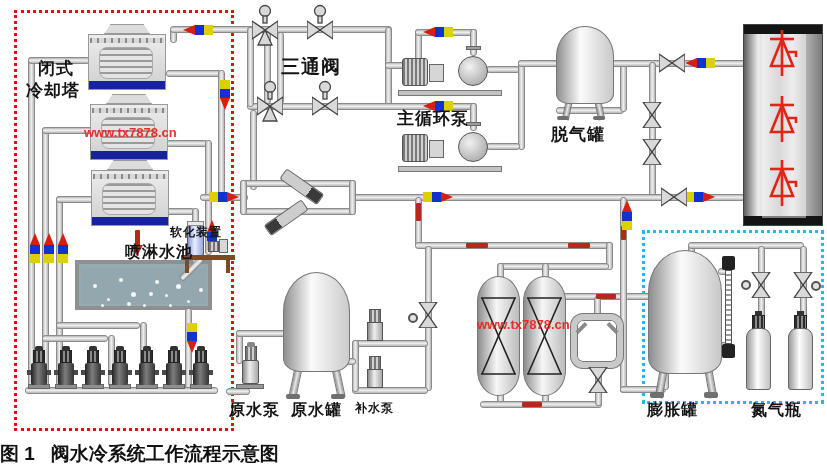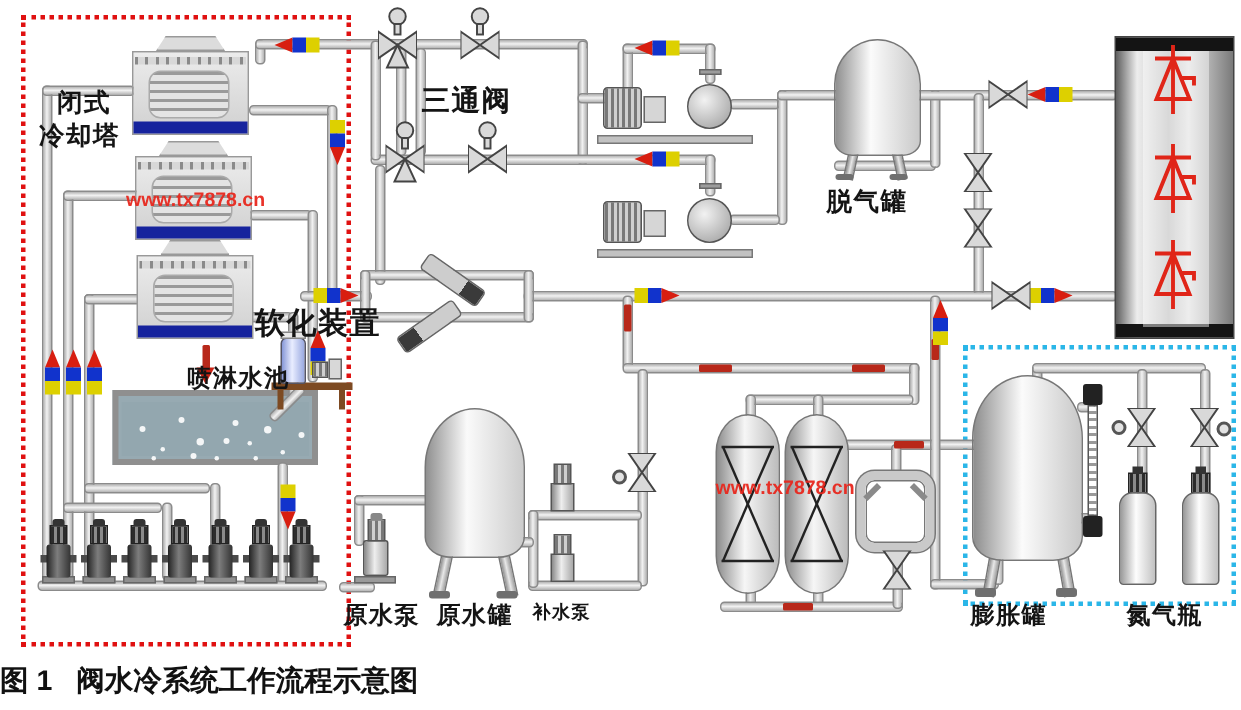--- a/index.html
+++ b/index.html
@@ -141,22 +141,23 @@
   <div class="comp" style="left:247px;top:342px;width:8px;height:5px;background:#888;border-radius:2px 2px 0 0;"></div>
 
   <div class="comp" style="left:367px;top:322px;width:16px;height:19px;border:1px solid #555;background:linear-gradient(90deg,#8b8b8b,#eeeeee 45%,#a9a9a9);"></div>
   <div class="comp ribs" style="left:369px;top:309px;width:12px;height:14px;"></div>
   <div class="comp" style="left:367px;top:369px;width:16px;height:19px;border:1px solid #555;background:linear-gradient(90deg,#8b8b8b,#eeeeee 45%,#a9a9a9);"></div>
   <div class="comp ribs" style="left:369px;top:356px;width:12px;height:14px;"></div>
 
   <div class="lbl" style="left:38px;top:57px;font-size:17px;">闭式</div>
   <div class="lbl" style="left:26px;top:79px;font-size:17px;">冷却塔</div>
   <div class="lbl" style="left:281px;top:54px;font-size:19px;">三通阀</div>
+  <div class="lbl" style="left:397px;top:107px;font-size:17px;">主循环泵</div>
   <div class="lbl" style="left:551px;top:123px;font-size:17px;">脱气罐</div>
-  <div class="lbl" style="left:170px;top:202px;font-size:20px;">软化装置</div>
+  <div class="lbl" style="left:170px;top:224px;font-size:12px;">软化装置</div>
   <div class="lbl" style="left:125px;top:242px;font-size:16px;">喷淋水池</div>
   <div class="lbl" style="left:229px;top:400px;font-size:16px;">原水泵</div>
   <div class="lbl" style="left:291px;top:400px;font-size:16px;">原水罐</div>
   <div class="lbl" style="left:355px;top:400px;font-size:12px;">补水泵</div>
   <div class="lbl" style="left:647px;top:400px;font-size:16px;">膨胀罐</div>
   <div class="lbl" style="left:751px;top:400px;font-size:16px;">氮气瓶</div>
 
   <div class="wm" style="left:84px;top:125px;">www.tx7878.cn</div>
   <div class="wm" style="left:477px;top:317px;">www.tx7878.cn</div>
 

